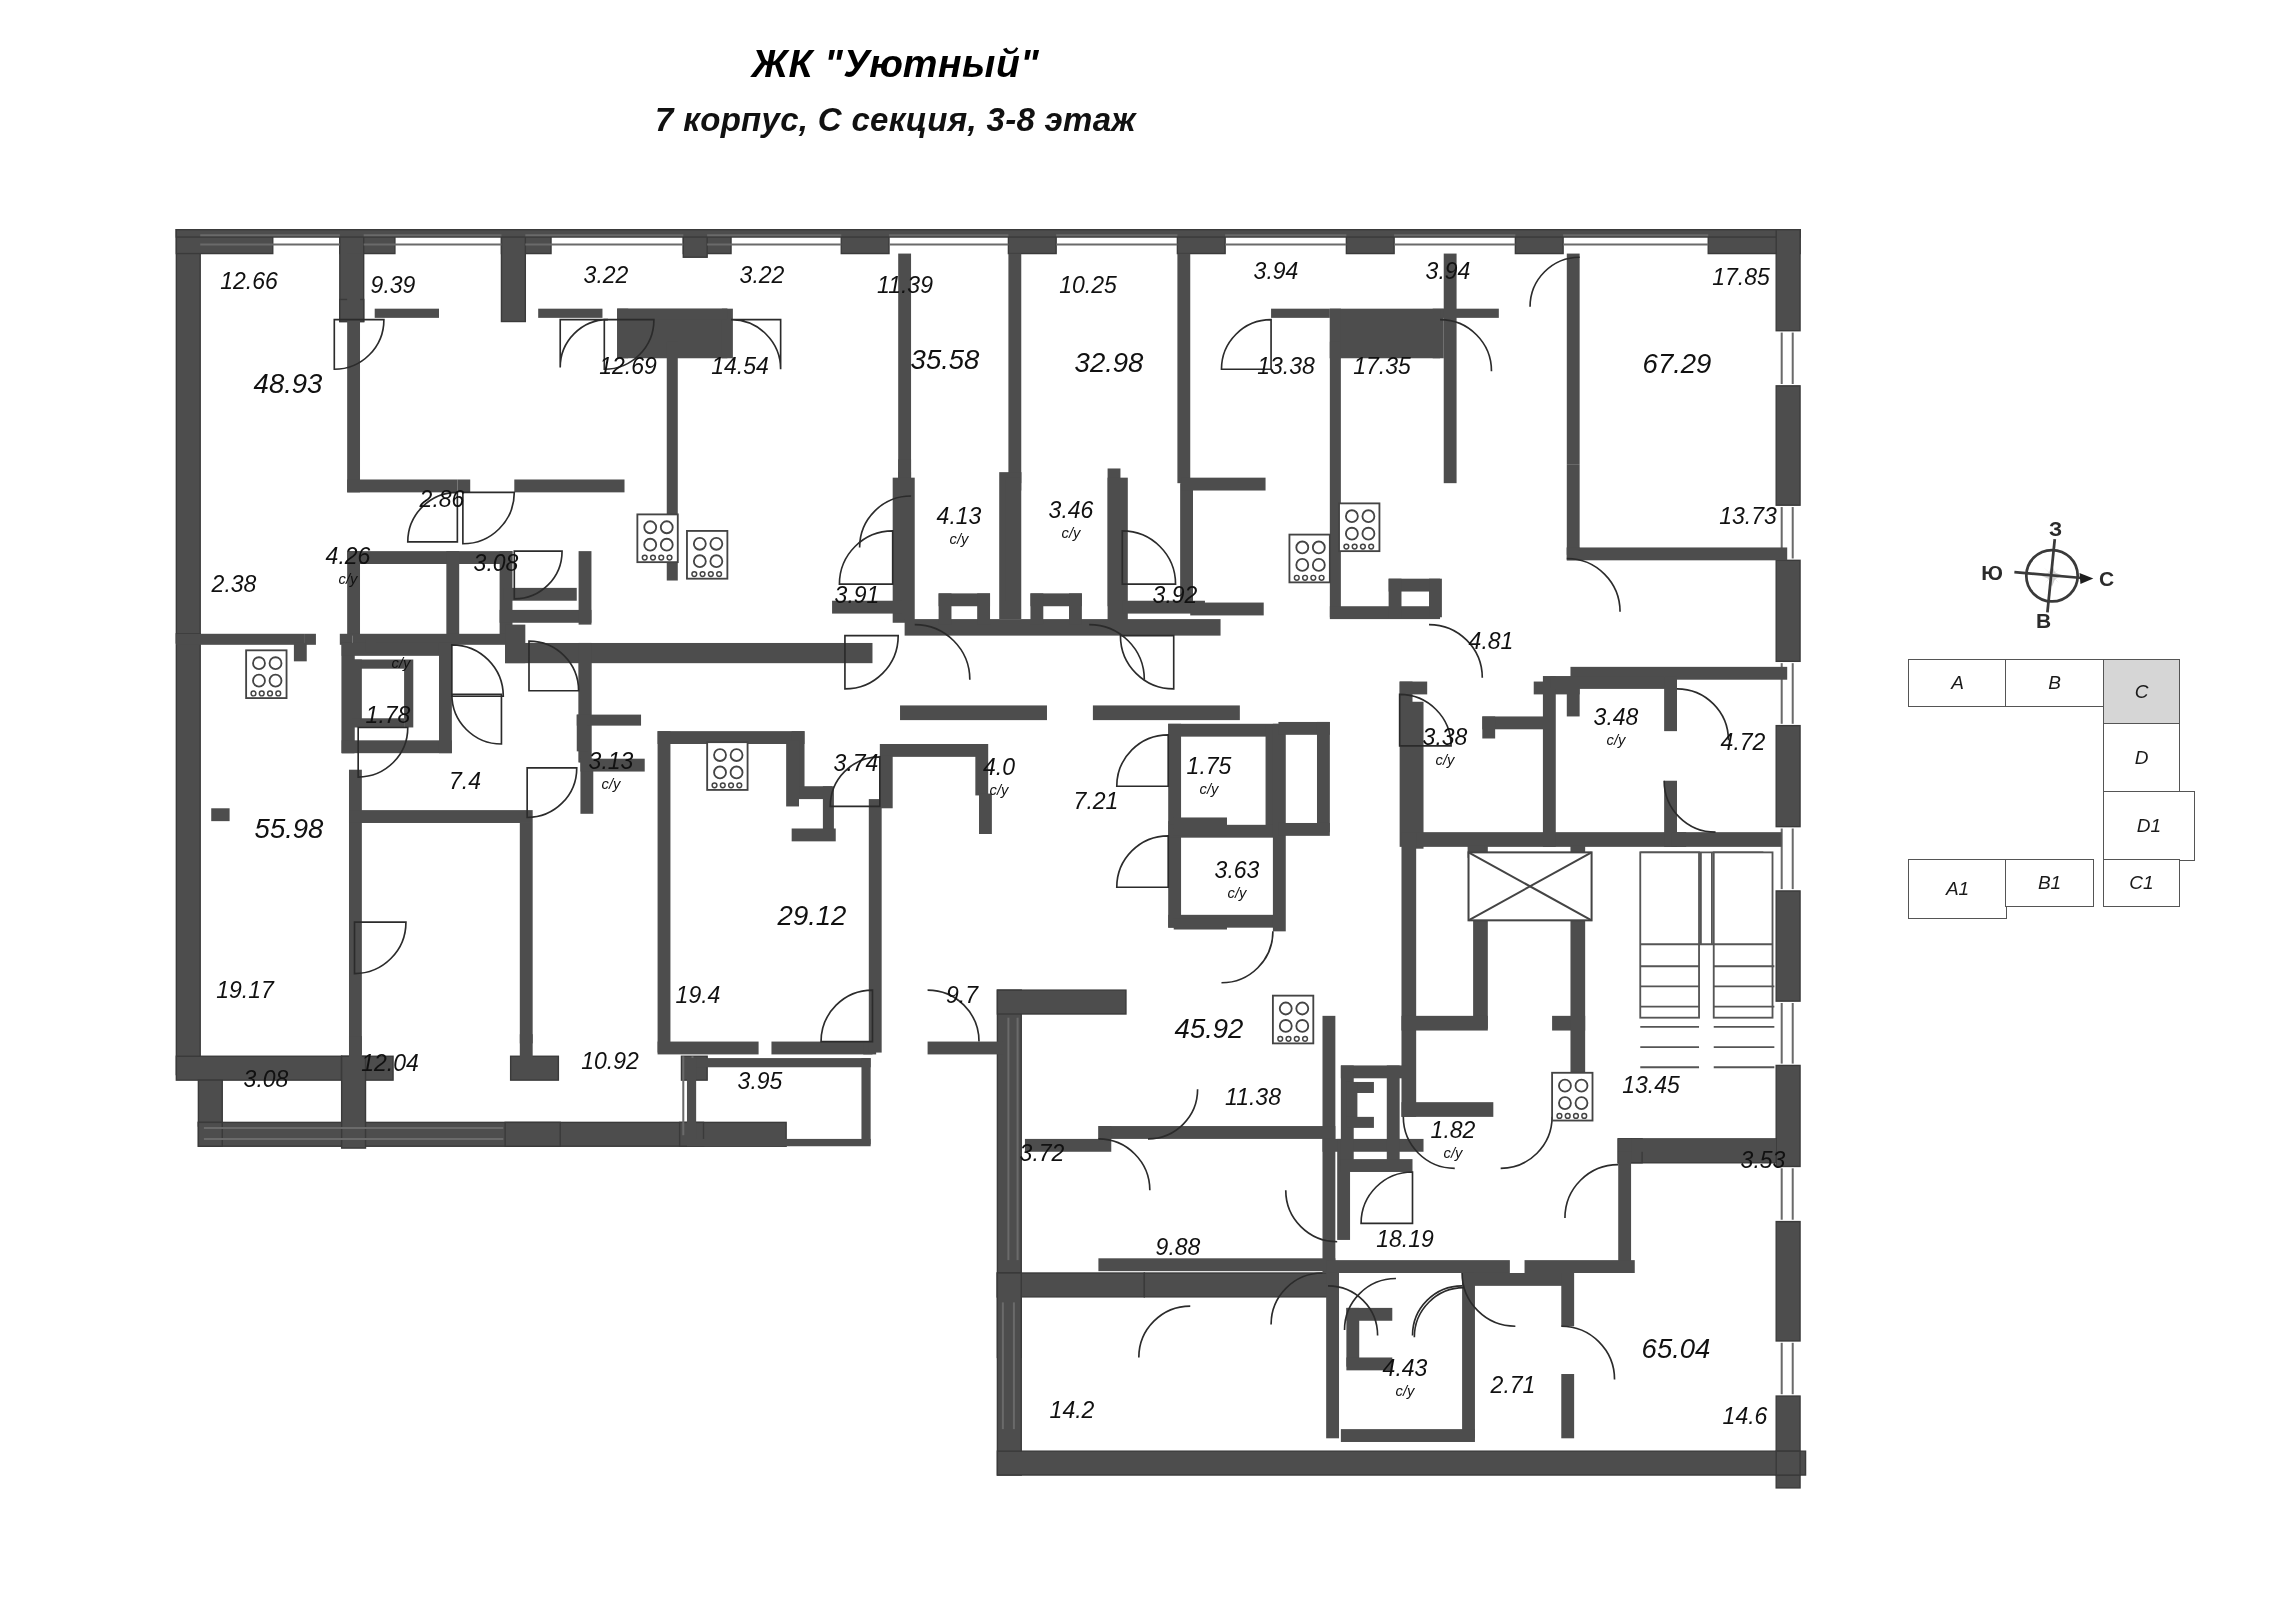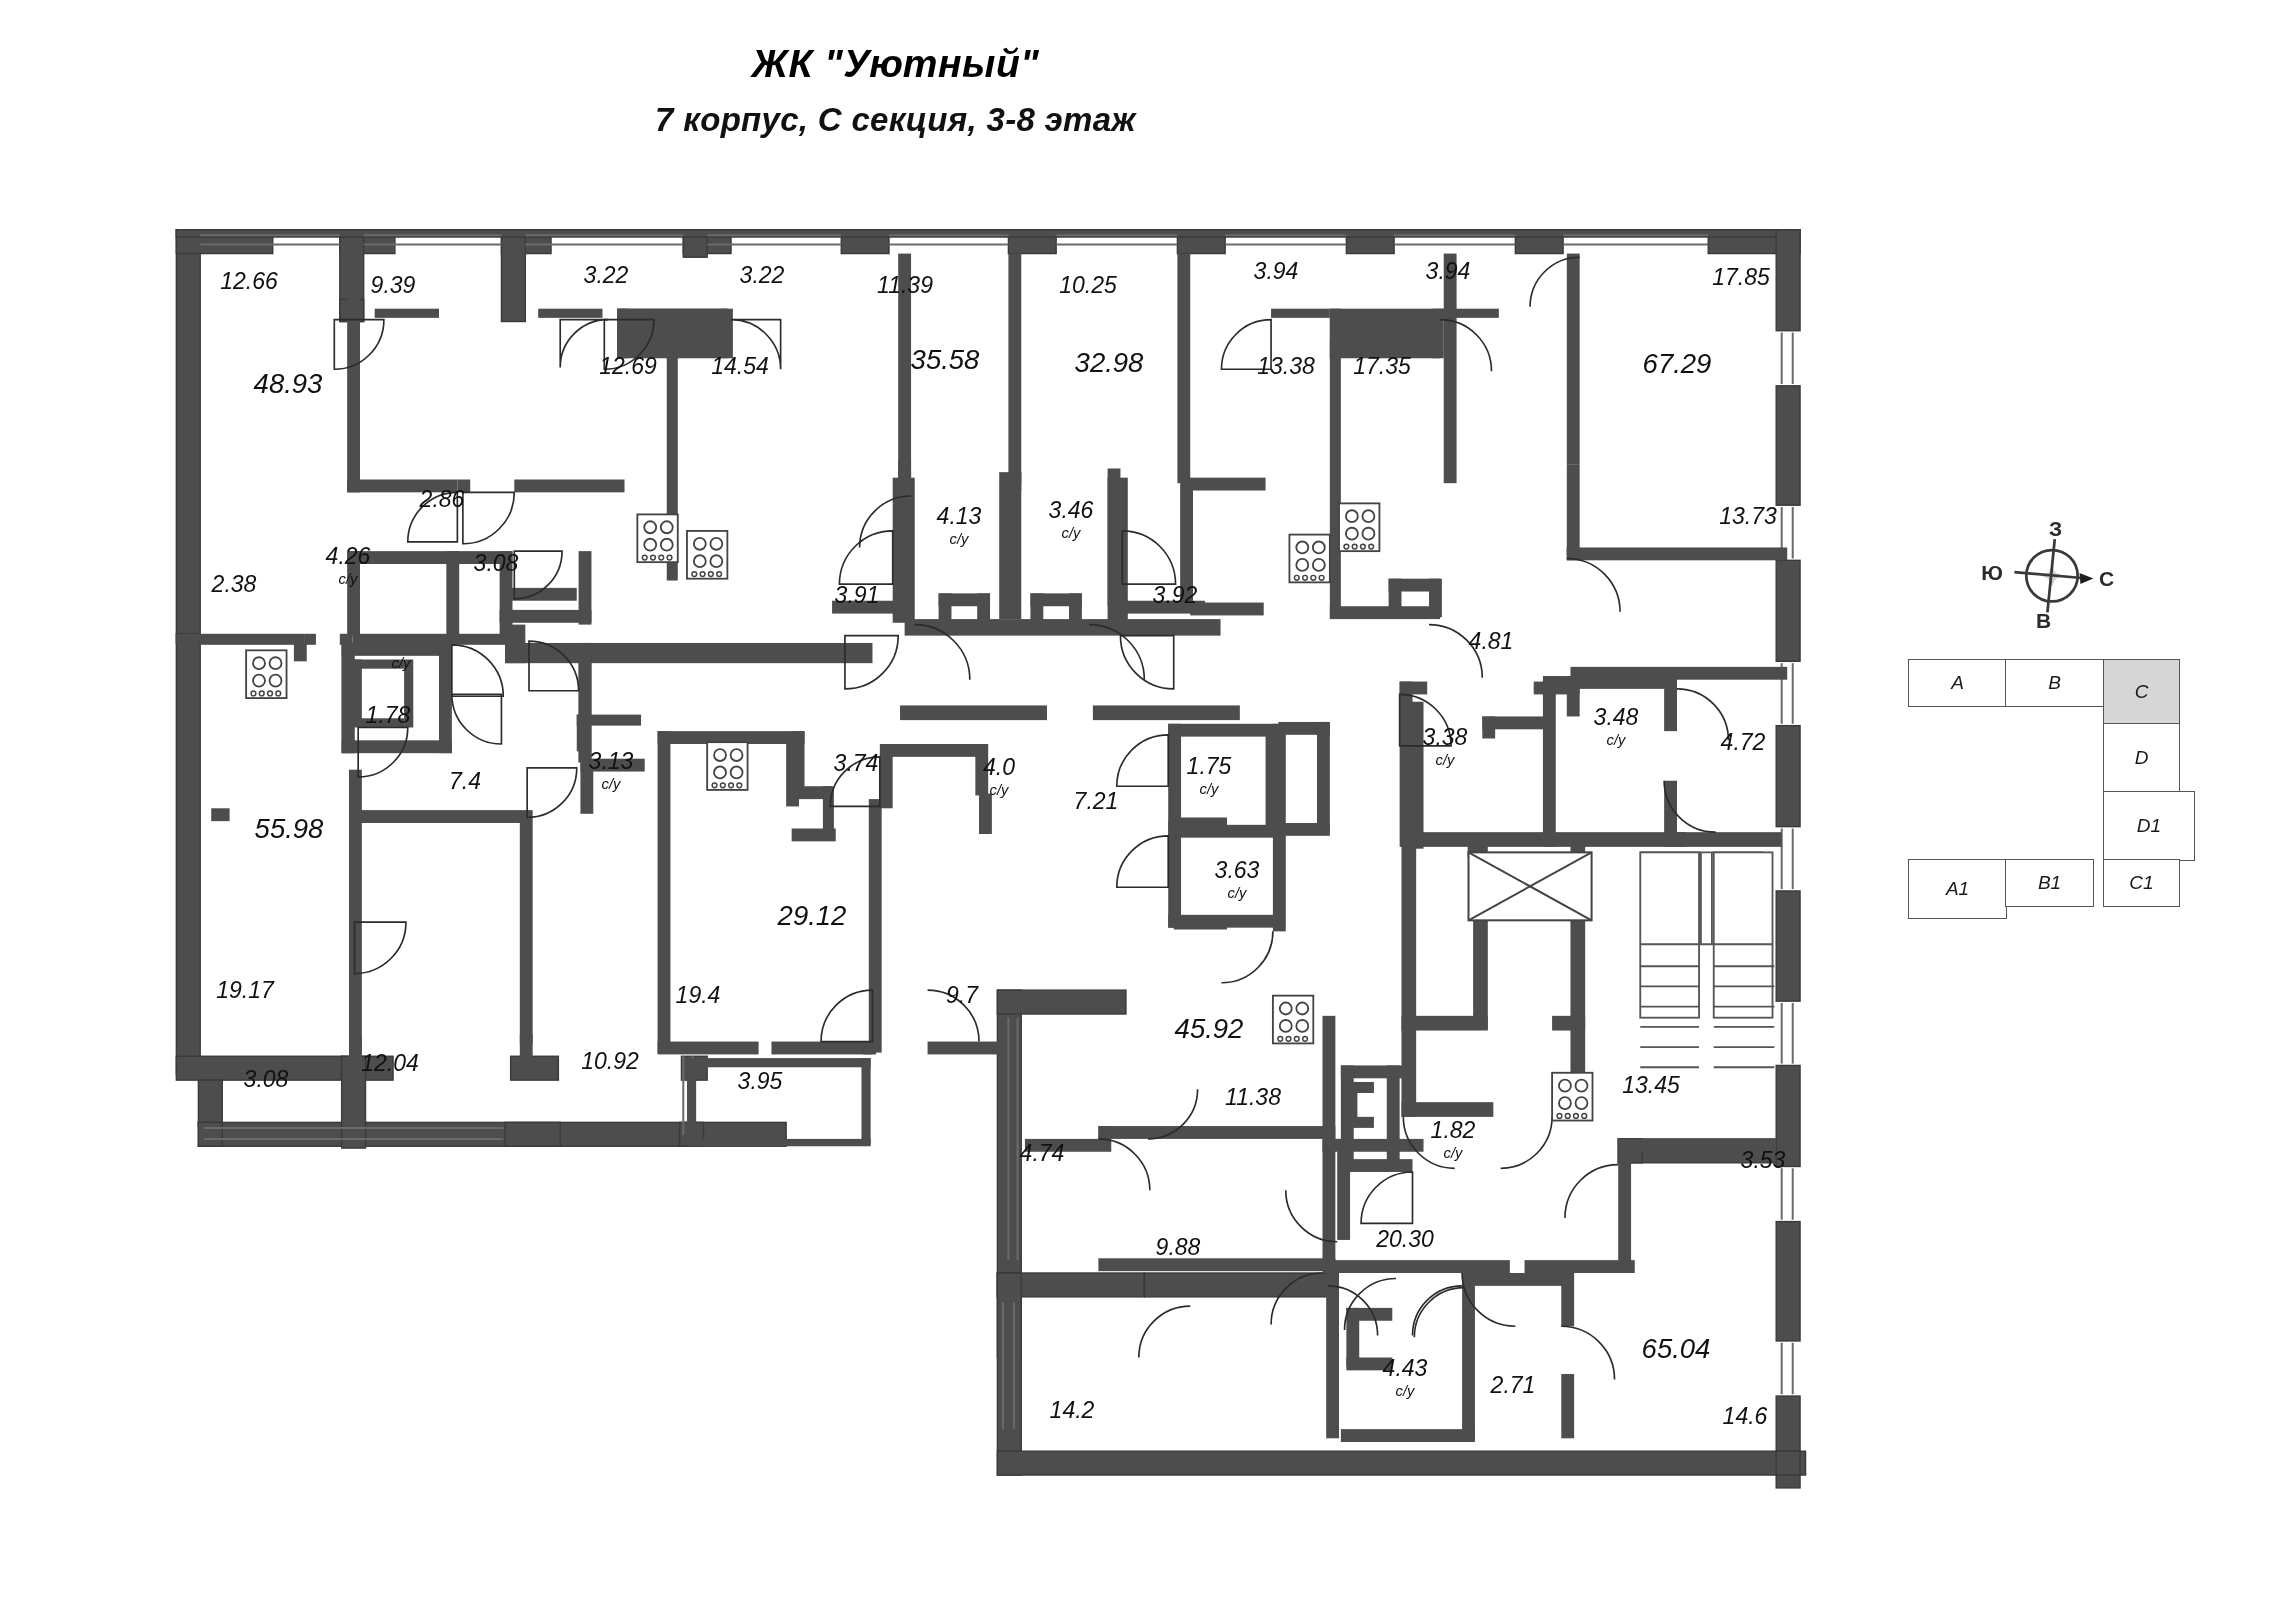--- a/index.html
+++ b/index.html
@@ -527,37 +527,37 @@
       <div class="lbl mid" style="left: 999px; top: 777px;">4.0<span class="sub">с/у</span></div>
       <div class="lbl big" style="left: 812px; top: 916px;">29.12</div>
       <div class="lbl mid" style="left: 698px; top: 995px;">19.4</div>
       <div class="lbl mid" style="left: 760px; top: 1081px;">3.95</div>
       <div class="lbl mid" style="left: 962px; top: 995px;">9.7</div>
       <div class="lbl mid" style="left: 1096px; top: 801px;">7.21</div>
       <div class="lbl mid" style="left: 1209px; top: 776px;">1.75<span class="sub">с/у</span></div>
       <div class="lbl mid" style="left: 1237px; top: 880px;">3.63<span class="sub">с/у</span></div>
       <div class="lbl big" style="left: 1209px; top: 1029px;">45.92</div>
       <div class="lbl mid" style="left: 1253px; top: 1097px;">11.38</div>
-      <div class="lbl mid" style="left: 1042px; top: 1153px;">4.74</div>
+      <div class="lbl mid" style="left: 1042px; top: 1153px;">3.72</div>
       <div class="lbl mid" style="left: 1139px; top: 1247px; margin-left: 39px;">9.88</div>
       <div class="lbl mid" style="left: 1072px; top: 1410px;">14.2</div>
       <div class="lbl mid" style="left: 1276px; top: 271px;">3.94</div>
       <div class="lbl mid" style="left: 1286px; top: 366px;">13.38</div>
       <div class="lbl mid" style="left: 1448px; top: 271px;">3.94</div>
       <div class="lbl mid" style="left: 1382px; top: 366px;">17.35</div>
       <div class="lbl mid" style="left: 1491px; top: 641px;">4.81</div>
       <div class="lbl mid" style="left: 1445px; top: 747px;">3.38<span class="sub">с/у</span></div>
       <div class="lbl mid" style="left: 1616px; top: 727px;">3.48<span class="sub">с/у</span></div>
       <div class="lbl mid" style="left: 1743px; top: 742px;">4.72</div>
       <div class="lbl mid" style="left: 1741px; top: 277px;">17.85</div>
       <div class="lbl big" style="left: 1677px; top: 364px;">67.29</div>
       <div class="lbl mid" style="left: 1748px; top: 516px;">13.73</div>
       <div class="lbl mid" style="left: 1453px; top: 1140px;">1.82<span class="sub">с/у</span></div>
       <div class="lbl mid" style="left: 1651px; top: 1085px;">13.45</div>
-      <div class="lbl mid" style="left: 1405px; top: 1239px;">20.30</div>
+      <div class="lbl mid" style="left: 1405px; top: 1239px;">18.19</div>
       <div class="lbl mid" style="left: 1763px; top: 1160px;">3.53</div>
       <div class="lbl mid" style="left: 1405px; top: 1378px;">4.43<span class="sub">с/у</span></div>
       <div class="lbl mid" style="left: 1513px; top: 1385px;">2.71</div>
       <div class="lbl big" style="left: 1676px; top: 1349px;">65.04</div>
       <div class="lbl mid" style="left: 1745px; top: 1416px;">14.6</div>
     </div>
 
   <div id="compass">
     <svg width="156" height="101" viewBox="0 0 170 110">
       <circle cx="85" cy="52" r="28" fill="none" stroke="#3a3a3a" stroke-width="3"></circle>

